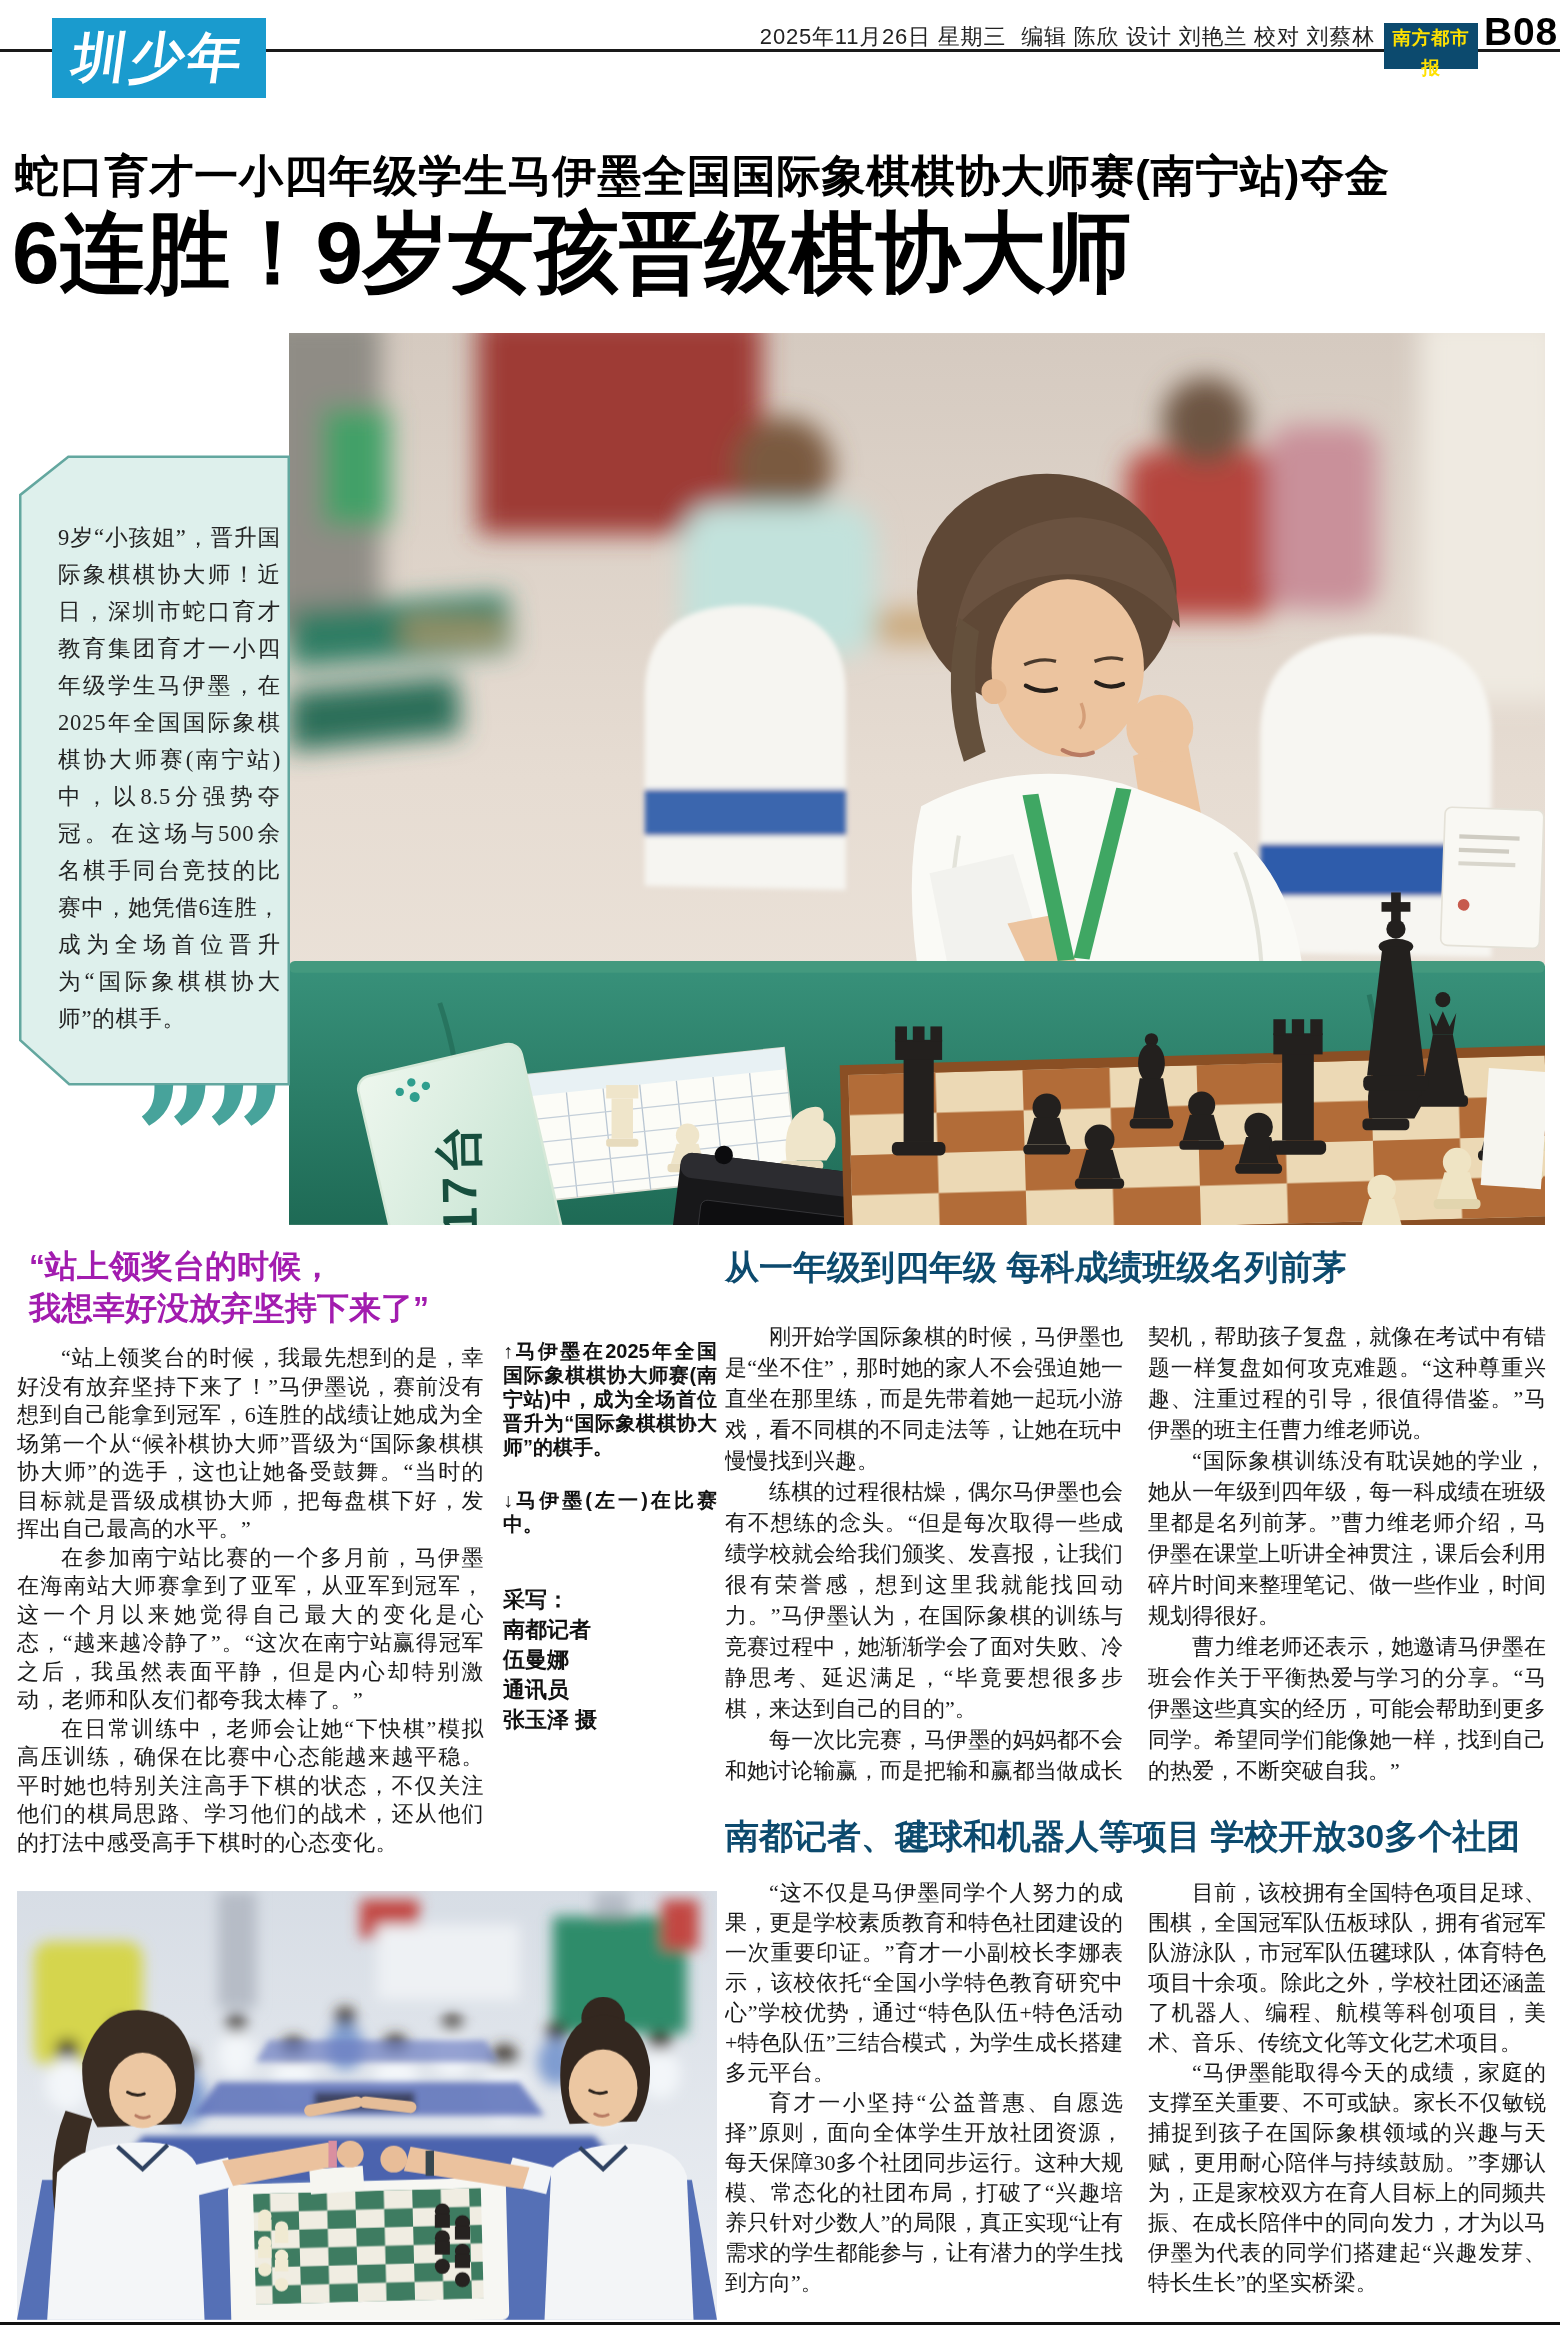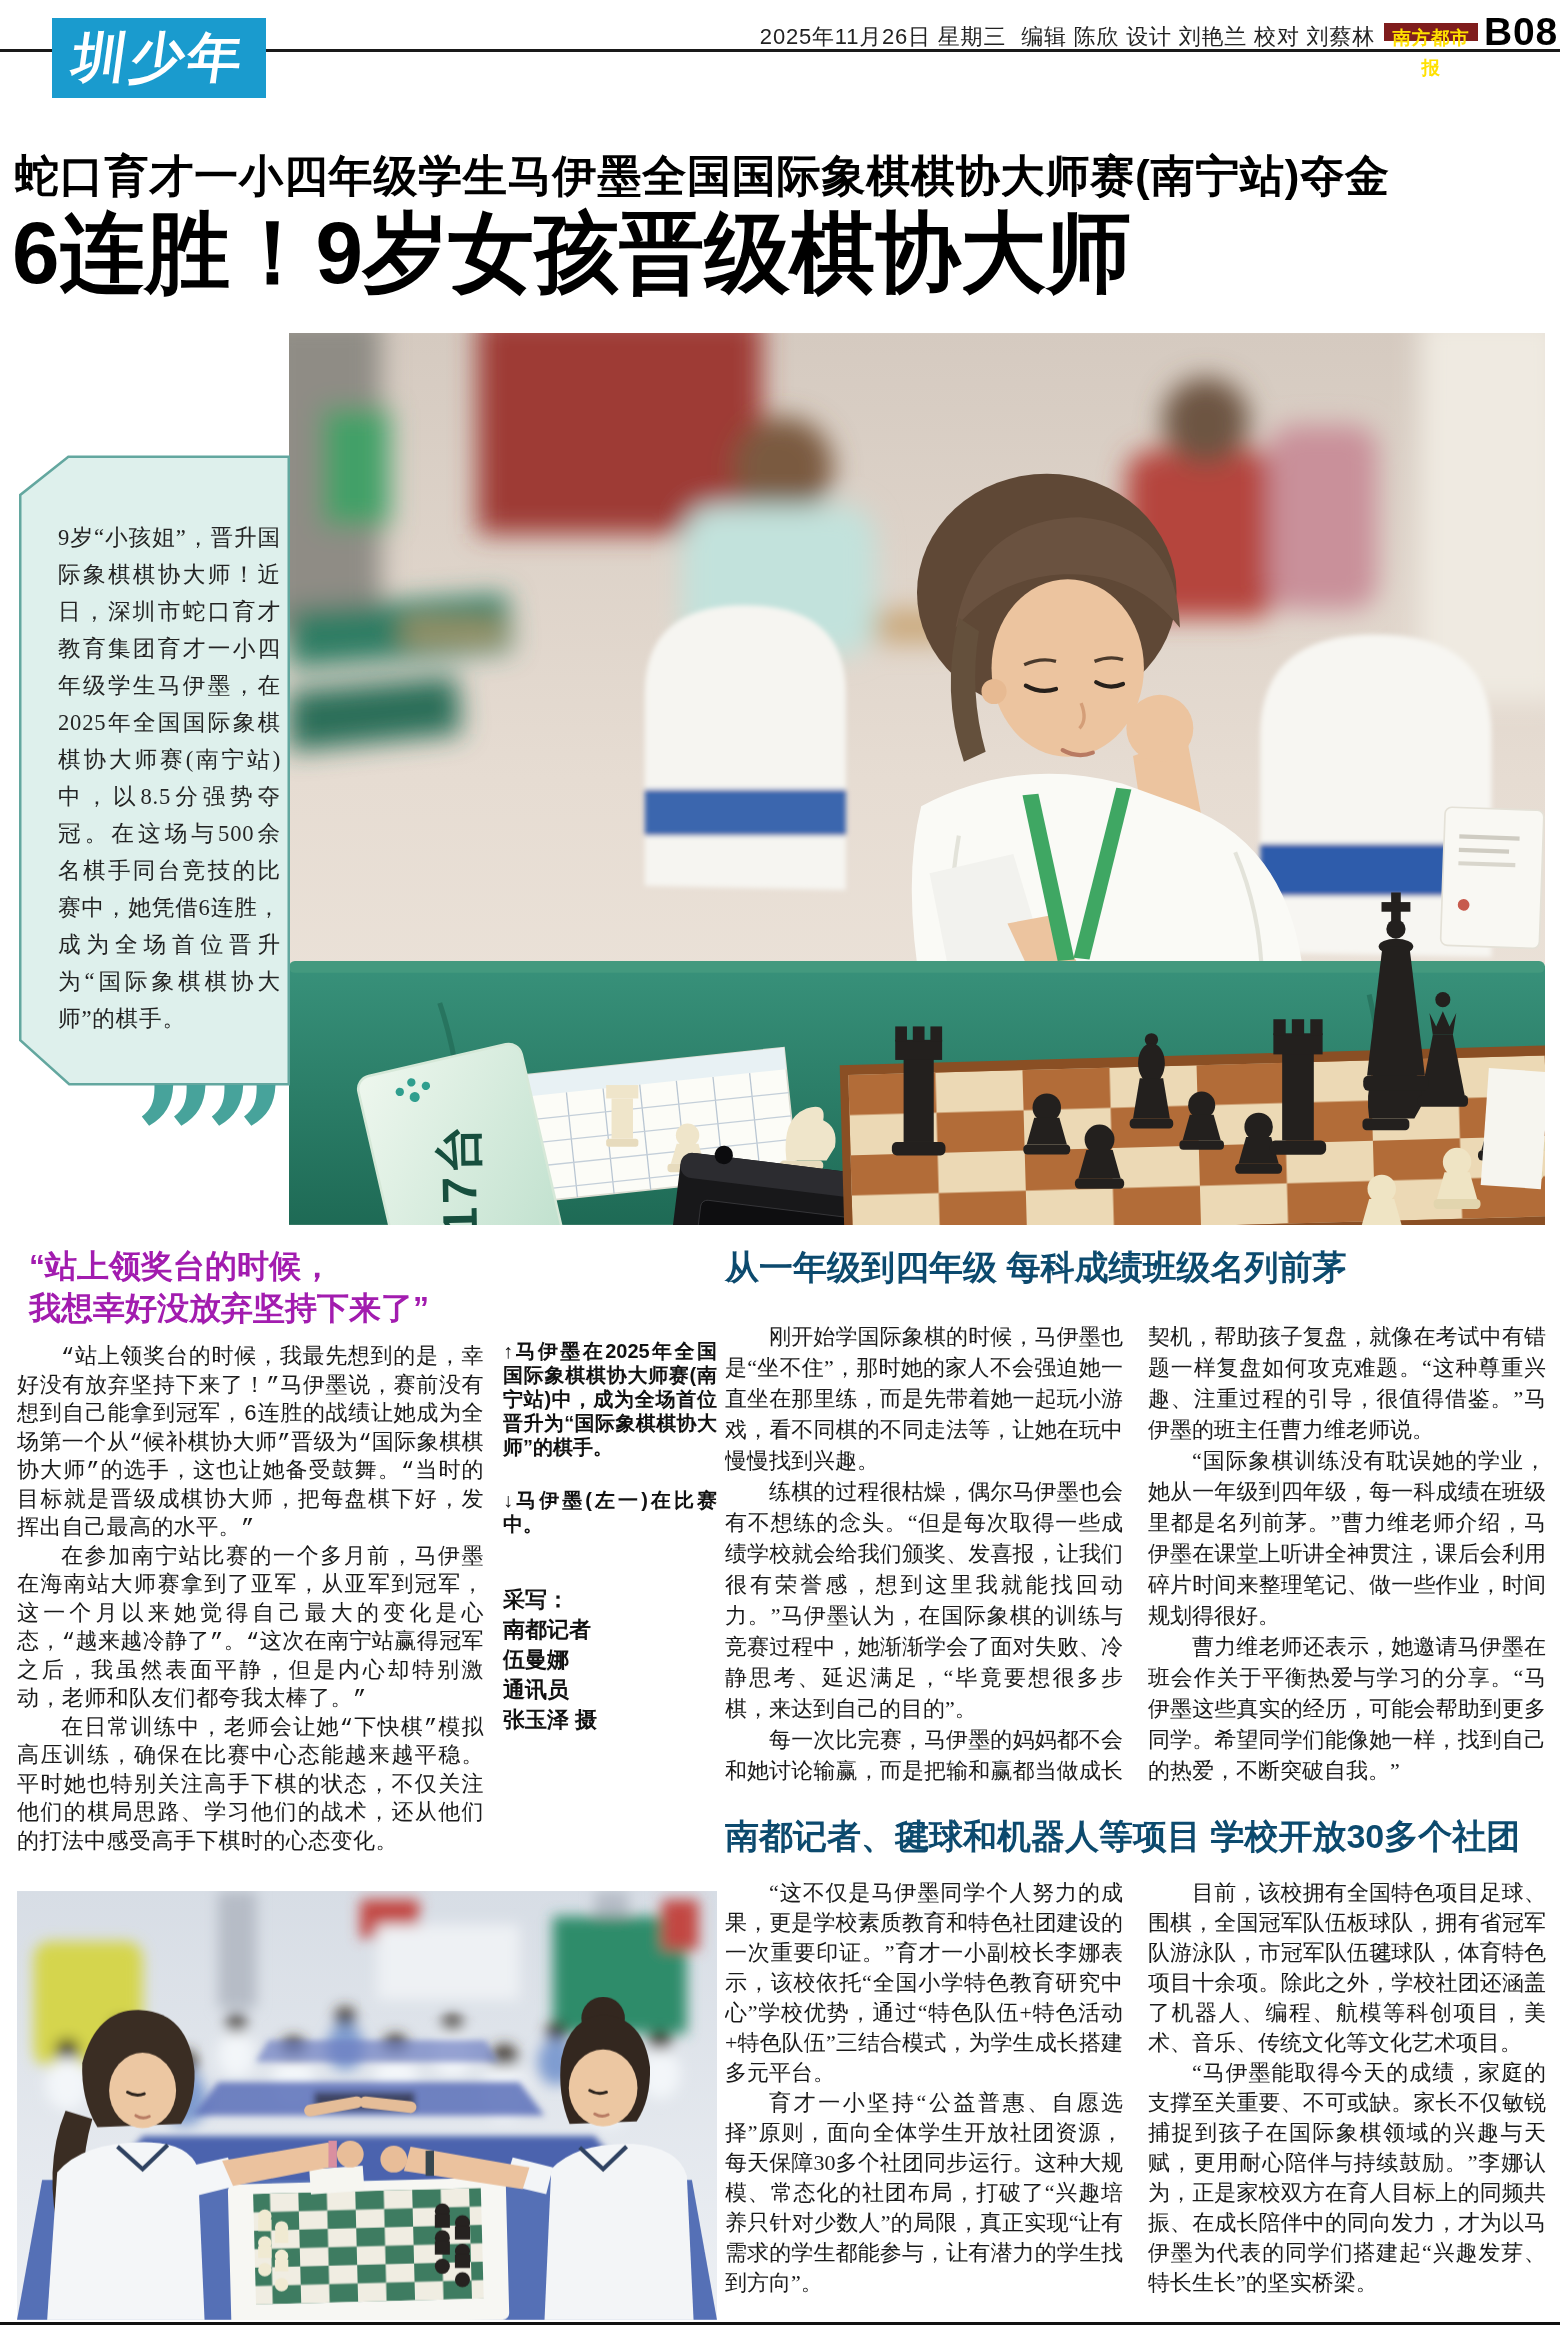--- a/index.html
+++ b/index.html
@@ -6,21 +6,21 @@
   .page{position:relative;width:1560px;height:2342px;background:#ffffff;overflow:hidden;
         font-family:"Liberation Sans","DejaVu Sans",sans-serif;color:#111;}
   
   .top-rule{position:absolute;left:0;top:49px;width:1560px;height:2.5px;background:#1a1a1a;}
   .brandbox{position:absolute;left:52px;top:18.4px;width:214px;height:80px;background:#1a9bce;
             display:flex;align-items:center;justify-content:center;z-index:2;}
   .brandbox span{color:#fff;font-size:54px;font-weight:800;transform:skewX(-8deg);letter-spacing:3.4px;}
   .dateline{position:absolute;left:0;top:22px;width:1375px;text-align:right;font-size:22px;color:#222;
             letter-spacing:0.8px;white-space:nowrap;}
   .dateline .staff{margin-left:15px;}
-  .brandlogo{position:absolute;left:1384px;top:22.6px;width:94px;height:18px;background:#7f1d1d;
+  .brandlogo{position:absolute;left:1384px;top:22.6px;width:94px;height:46px;background:#0c4a6e;
              color:#ffe100;font-size:18.4px;font-weight:800;text-align:center;line-height:30px;
              letter-spacing:0.8px;font-family:"Liberation Serif","DejaVu Serif",serif;}
   .pageno{position:absolute;left:1484px;top:10px;font-size:39px;font-weight:800;color:#000;letter-spacing:0.8px;}
   
   .kicker{position:absolute;left:15px;top:147px;width:1533px;font-size:44px;font-weight:600;color:#000;
           letter-spacing:0.8px;white-space:nowrap;}
   .mainhead{position:absolute;left:11.7px;top:194px;margin:0;width:1541px;font-size:88px;font-weight:900;
             color:#000;letter-spacing:0px;transform:scaleX(.97);transform-origin:left center;white-space:nowrap;}
   
   .mainphoto{position:absolute;left:289px;top:333px;width:1256px;height:892px;overflow:hidden;background:#e4dacf;}
@@ -28,21 +28,21 @@
   
   .quotebox{position:absolute;left:19px;top:455px;width:271px;height:746px;}
   .quotebox svg{position:absolute;left:0;top:0;}
   .quotetext{position:absolute;left:39px;top:64px;width:223px;font-family:"Liberation Serif","DejaVu Serif",serif;
              font-size:22.6px;line-height:37px;color:#242424;text-align:justify;letter-spacing:0.8px;}
   .quotemarks{position:absolute;right:15px;bottom:-5px;font-size:142px;line-height:134px;font-weight:700;
               color:#47a39b;letter-spacing:-11.7px;font-family:"DejaVu Serif","Liberation Serif",serif;}
   
   .art1{position:absolute;left:17px;top:1245px;width:467px;}
   .art1 .hd{font-size:32px;line-height:42px;font-weight:800;color:#a21caf;margin:0 0 15px 12px;}
-  .art1 p{margin:0;font-family:Liberation Mono, monospace;font-size:22px;line-height:28.5px;
+  .art1 p{margin:0;font-family:Liberation Serif, serif;font-size:22px;line-height:28.5px;
           text-align:justify;text-indent:2em;color:#1a1a1a;letter-spacing:0.4px;}
   
   .caps{position:absolute;left:503px;top:1339px;width:214px;}
   .caps .cap{font-size:20px;line-height:24px;font-weight:700;text-align:justify;color:#111;margin:0;}
   .caps .cap2{margin-top:28.5px;}
   .caps .byline{margin-top:49px;font-size:22px;line-height:30px;font-weight:700;color:#111;}
   
   .sect{position:absolute;left:725px;width:821px;}
   .sect h2{margin:0;font-size:34px;font-weight:800;color:#0c4a6e;white-space:nowrap;}
   .sect .body{position:absolute;left:0;width:821px;column-count:2;column-gap:25px;column-fill:auto;overflow:hidden;}

